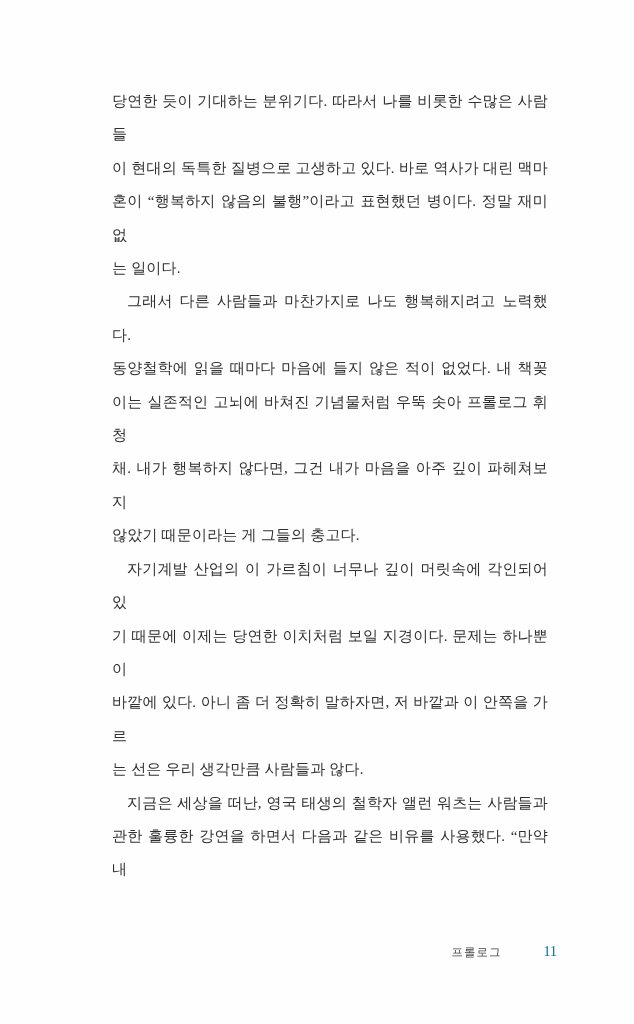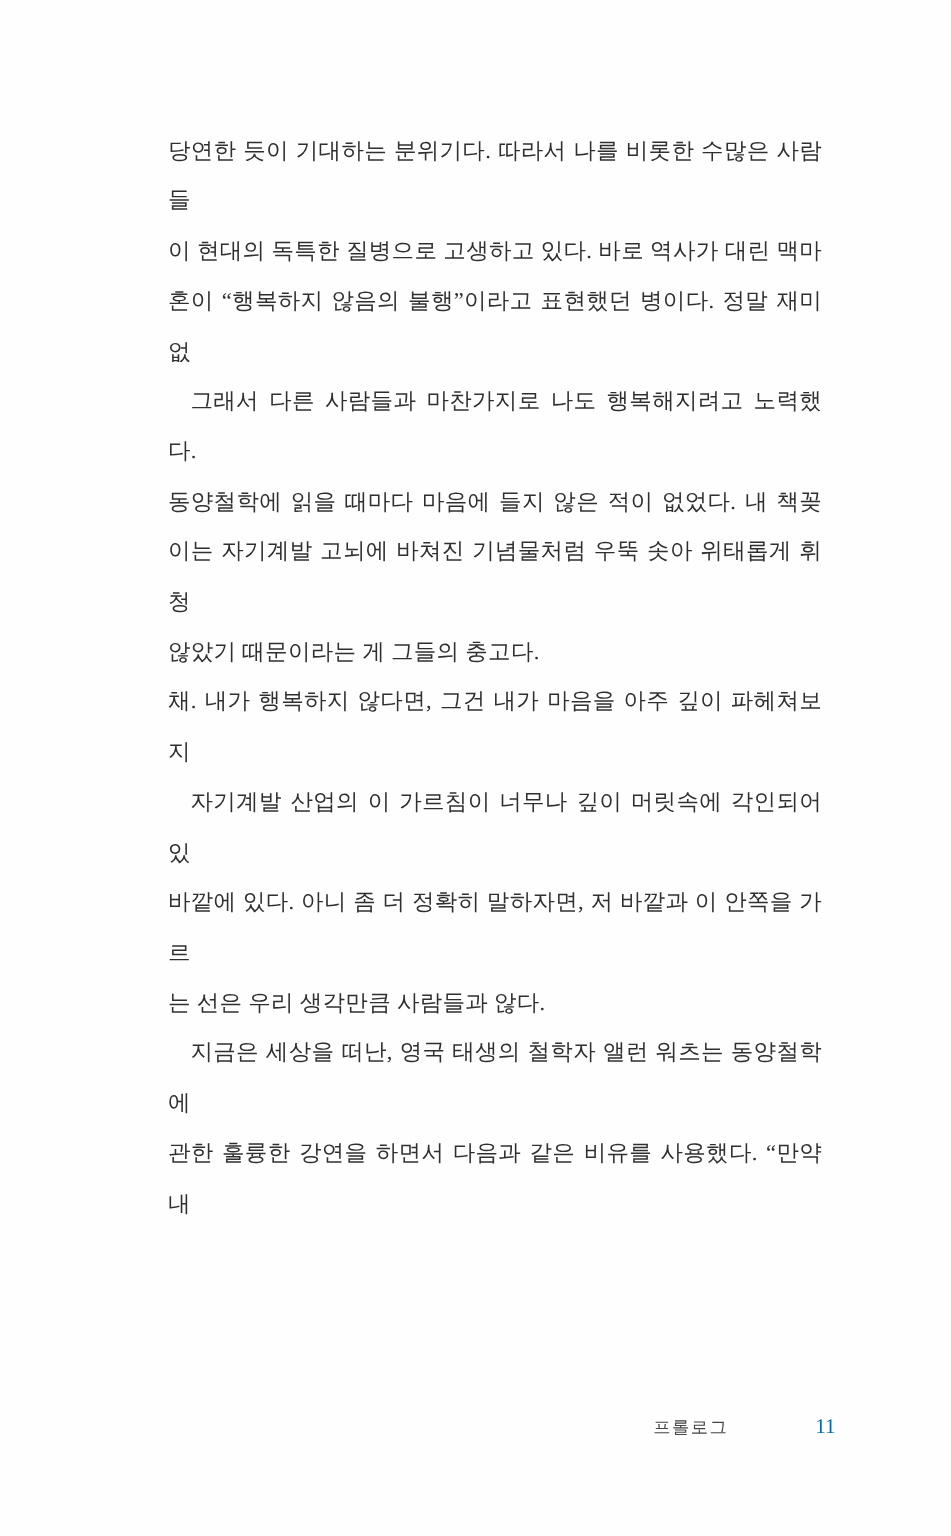--- a/index.html
+++ b/index.html
@@ -45,21 +45,21 @@
   }
   .line.indent {
     text-indent: 1em;
   }
   .footer {
     position: absolute;
     top: 944px;
     right: 77px;
     display: flex;
     align-items: baseline;
-    gap: 58px;
+    gap: 42px;
   }
   .footer .section {
     font-size: 11.5px;
     color: #454545;
     letter-spacing: 1px;
   }
   .footer .pagenum {
     font-size: 14px;
     color: #0369a1;
   }
@@ -68,35 +68,37 @@
 <body>
 
 <div class="page">
 
   <div class="body-text">
 
   <div class="paragraph">
         <div class="line jl">당연한 듯이 기대하는 분위기다. 따라서 나를 비롯한 수많은 사람들</div>
         <div class="line jl">이 현대의 독특한 질병으로 고생하고 있다. 바로 역사가 대린 맥마</div>
         <div class="line jl">혼이 “행복하지 않음의 불행”이라고 표현했던 병이다. 정말 재미없</div>
+        <div class="line">는 일이다.</div>
       </div>
       <div class="paragraph">
         <div class="line jl indent">그래서 다른 사람들과 마찬가지로 나도 행복해지려고 노력했다.</div>
         <div class="line jl">동양철학에 읽을 때마다 마음에 들지 않은 적이 없었다. 내 책꽂</div>
-        <div class="line jl">이는 자기계발 고뇌에 바쳐진 기념물처럼 우뚝 솟아 위태롭게 휘청</div>
+        <div class="line jl">이는 실존적인 고뇌에 바쳐진 기념물처럼 우뚝 솟아 프롤로그 휘청</div>
+        <div class="line jl">채. 내가 행복하지 않다면, 그건 내가 마음을 아주 깊이 파헤쳐보지</div>
         <div class="line">않았기 때문이라는 게 그들의 충고다.</div>
-        <div class="line jl">채. 내가 행복하지 않다면, 그건 내가 마음을 아주 깊이 파헤쳐보지</div>
       </div>
       <div class="paragraph">
         <div class="line jl indent">자기계발 산업의 이 가르침이 너무나 깊이 머릿속에 각인되어 있</div>
+        <div class="line jl">기 때문에 이제는 당연한 이치처럼 보일 지경이다. 문제는 하나뿐이</div>
         <div class="line jl">바깥에 있다. 아니 좀 더 정확히 말하자면, 저 바깥과 이 안쪽을 가르</div>
         <div class="line">는 선은 우리 생각만큼 사람들과 않다.</div>
       </div>
       <div class="paragraph">
-        <div class="line jl indent">지금은 세상을 떠난, 영국 태생의 철학자 앨런 워츠는 동양철학에</div>
+        <div class="line jl indent">지금은 세상을 떠난, 영국 태생의 철학자 앨런 워츠는 사람들과</div>
         <div class="line jl">관한 훌륭한 강연을 하면서 다음과 같은 비유를 사용했다. “만약 내</div>
       </div>
     </div>
 
   <div class="footer">
     <span class="section">프롤로그</span>
     <span class="pagenum">11</span>
   </div>
 
 </div>

